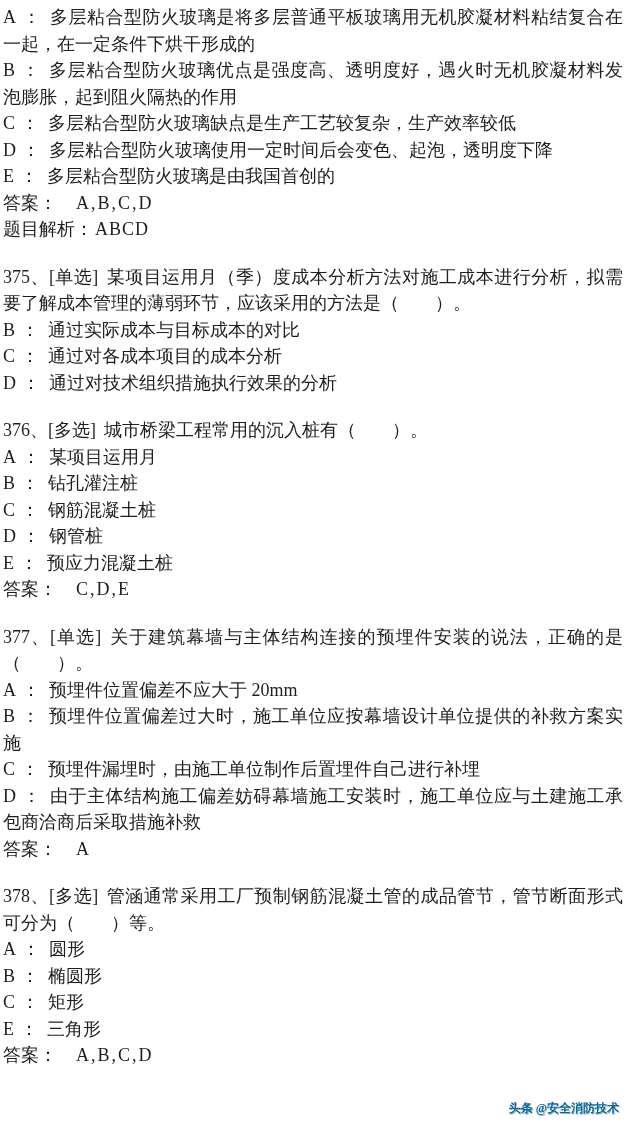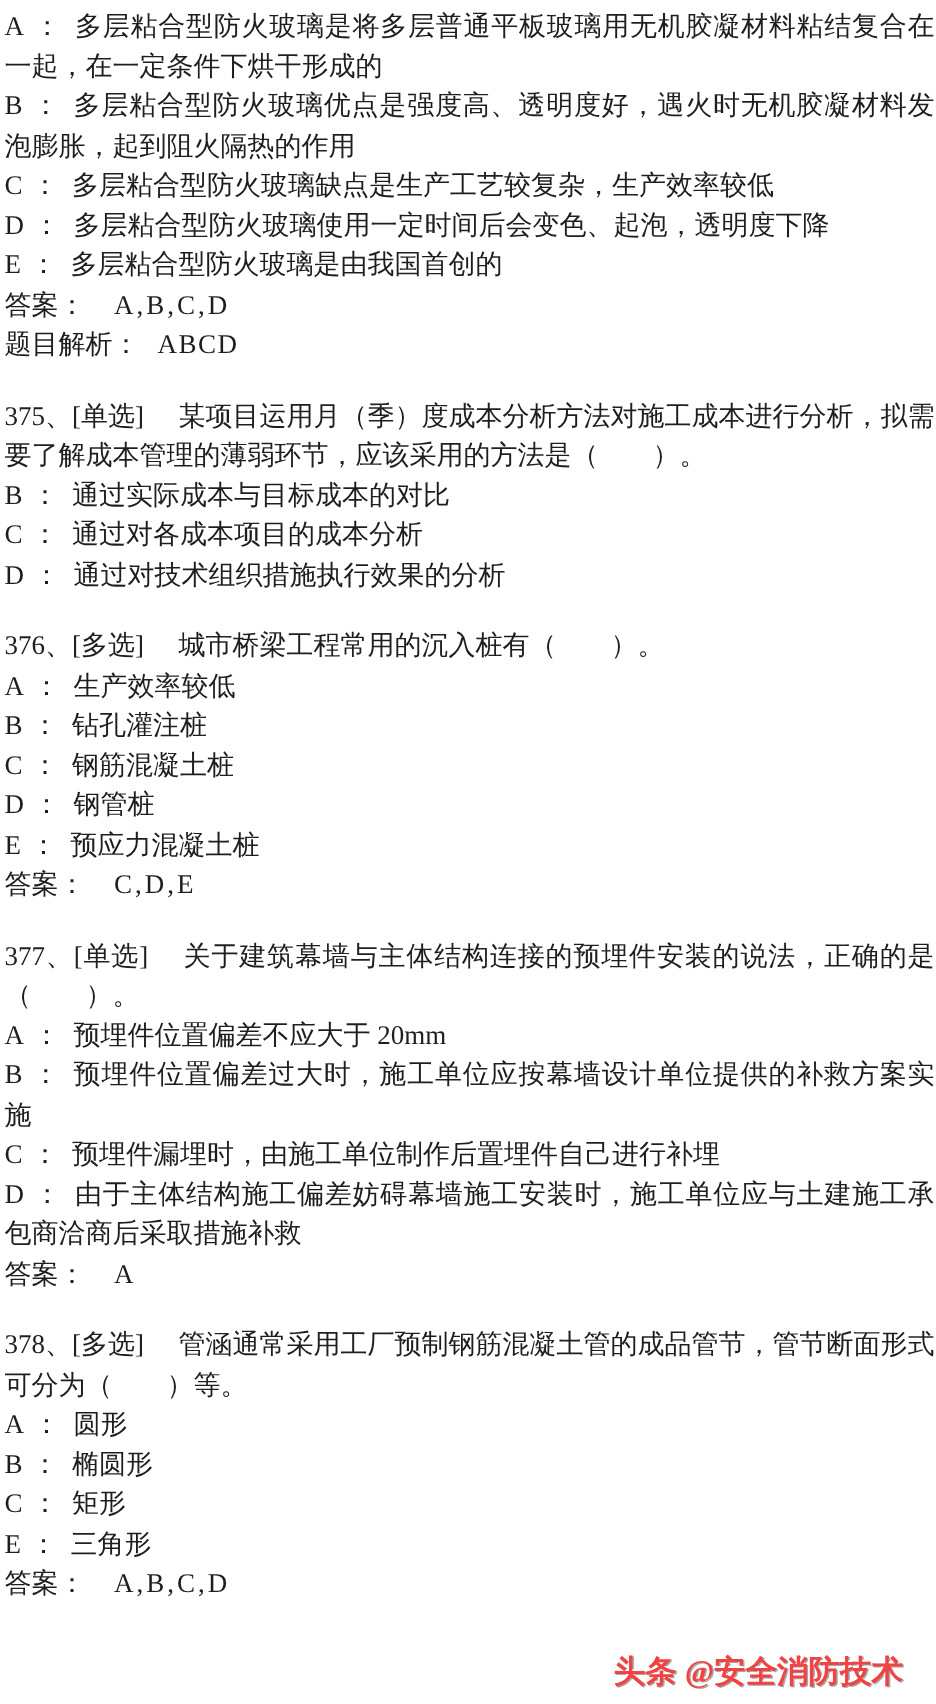--- a/index.html
+++ b/index.html
@@ -10,34 +10,34 @@
     font-family:"Liberation Serif","DejaVu Serif",serif;
     font-size:18px;
     position:relative;
     overflow:hidden;
   }
   .doc { padding:4px 1px 0 3px; }
   p.line { line-height:26.5px; text-align:justify; }
   .q { margin-top:21px; }
   .q:first-child { margin-top:0; }
   .qnum { }
-  .qtype { margin-right:23px; }
+  .qtype { margin-right:8px; }
   .ol { margin-right:6px; }
   .oc { margin-right:9px; }
   .ap { }
   .av { letter-spacing:2px; margin-left:19px; }
   .xp { }
-  .xv { letter-spacing:1px; margin-left:12px; }
+  .xv { letter-spacing:1px; margin-left:2px; }
   .watermark {
     position:absolute;
     top:1100px;
-    right:22px;
-    font-size:21px;
+    right:5px;
+    font-size:12px;
     font-weight:bold;
-    color:#ef4444;
+    color:#0369a1;
     text-shadow:-1px -1px 0 #ffffff, 1px 1px 0 #a8a8a8;
     white-space:nowrap;
   }
 </style>
 </head>
 <body>
 
 <div class="doc">
 
   <section class="q">
@@ -52,21 +52,21 @@
 
   <section class="q">
     <p class="line stem"><span class="qnum">375、</span><span class="qtype">[单选]</span><span class="qtext">某项目运用月（季）度成本分析方法对施工成本进行分析，拟需要了解成本管理的薄弱环节，应该采用的方法是（　　）。</span></p>
     <p class="line opt"><span class="ol">B</span><span class="oc">：</span><span class="ot">通过实际成本与目标成本的对比</span></p>
     <p class="line opt"><span class="ol">C</span><span class="oc">：</span><span class="ot">通过对各成本项目的成本分析</span></p>
     <p class="line opt"><span class="ol">D</span><span class="oc">：</span><span class="ot">通过对技术组织措施执行效果的分析</span></p>
   </section>
 
   <section class="q">
     <p class="line stem"><span class="qnum">376、</span><span class="qtype">[多选]</span><span class="qtext">城市桥梁工程常用的沉入桩有（　　）。</span></p>
-    <p class="line opt"><span class="ol">A</span><span class="oc">：</span><span class="ot">生产效率较低</span></p>
+    <p class="line opt"><span class="ol">A</span><span class="oc">：</span><span class="ot">某项目运用月</span></p>
     <p class="line opt"><span class="ol">B</span><span class="oc">：</span><span class="ot">钻孔灌注桩</span></p>
     <p class="line opt"><span class="ol">C</span><span class="oc">：</span><span class="ot">钢筋混凝土桩</span></p>
     <p class="line opt"><span class="ol">D</span><span class="oc">：</span><span class="ot">钢管桩</span></p>
     <p class="line opt"><span class="ol">E</span><span class="oc">：</span><span class="ot">预应力混凝土桩</span></p>
     <p class="line ans"><span class="ap">答案：</span><span class="av">C,D,E</span></p>
   </section>
 
   <section class="q">
     <p class="line stem"><span class="qnum">377、</span><span class="qtype">[单选]</span><span class="qtext">关于建筑幕墙与主体结构连接的预埋件安装的说法，正确的是（　　）。</span></p>
     <p class="line opt"><span class="ol">A</span><span class="oc">：</span><span class="ot">预埋件位置偏差不应大于 20mm</span></p>

